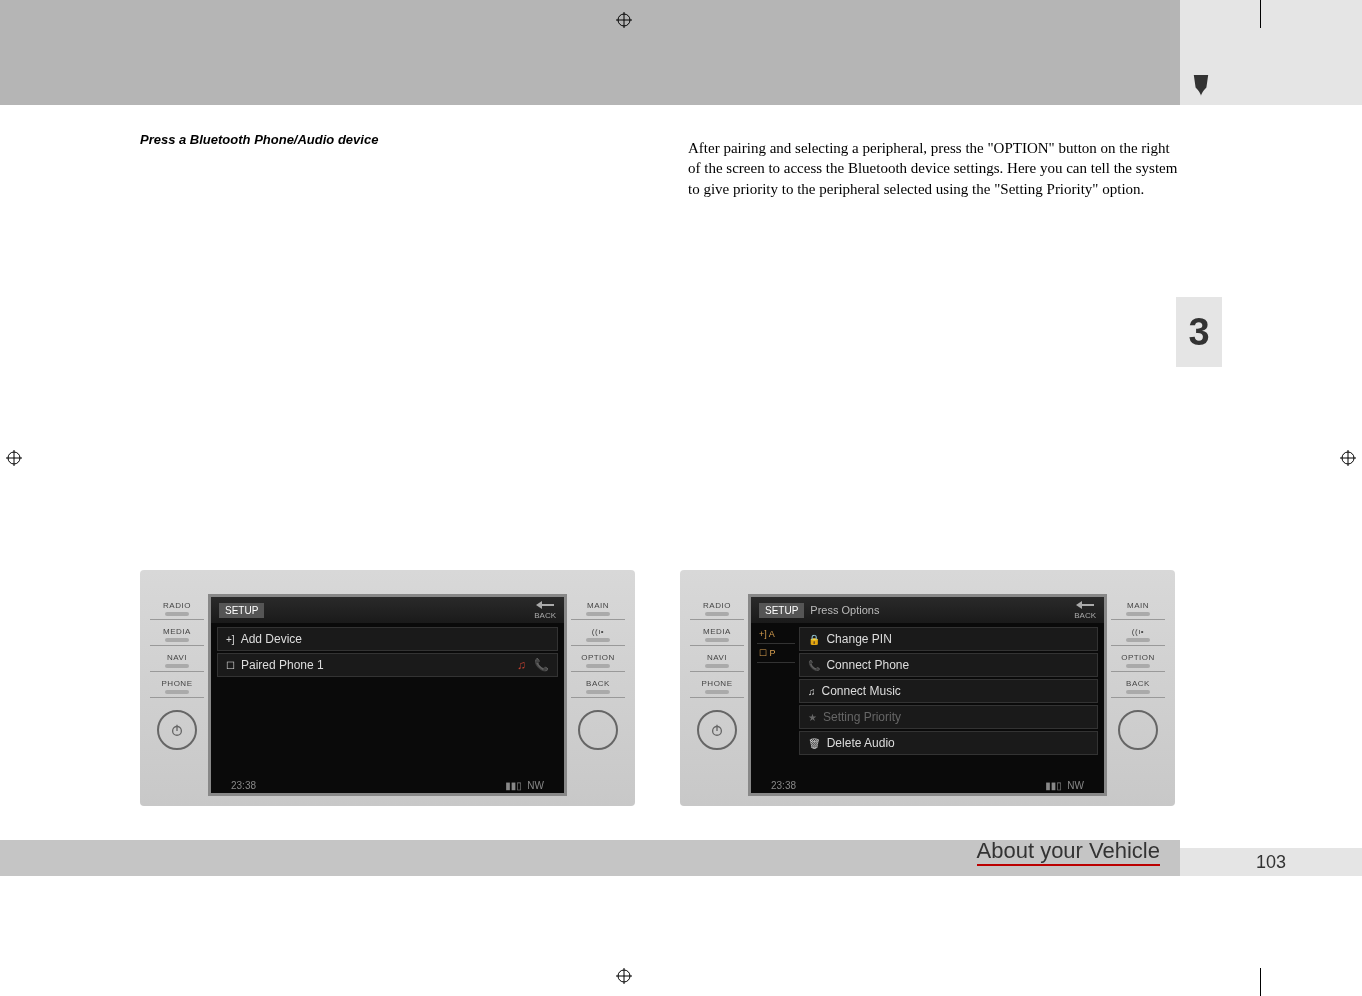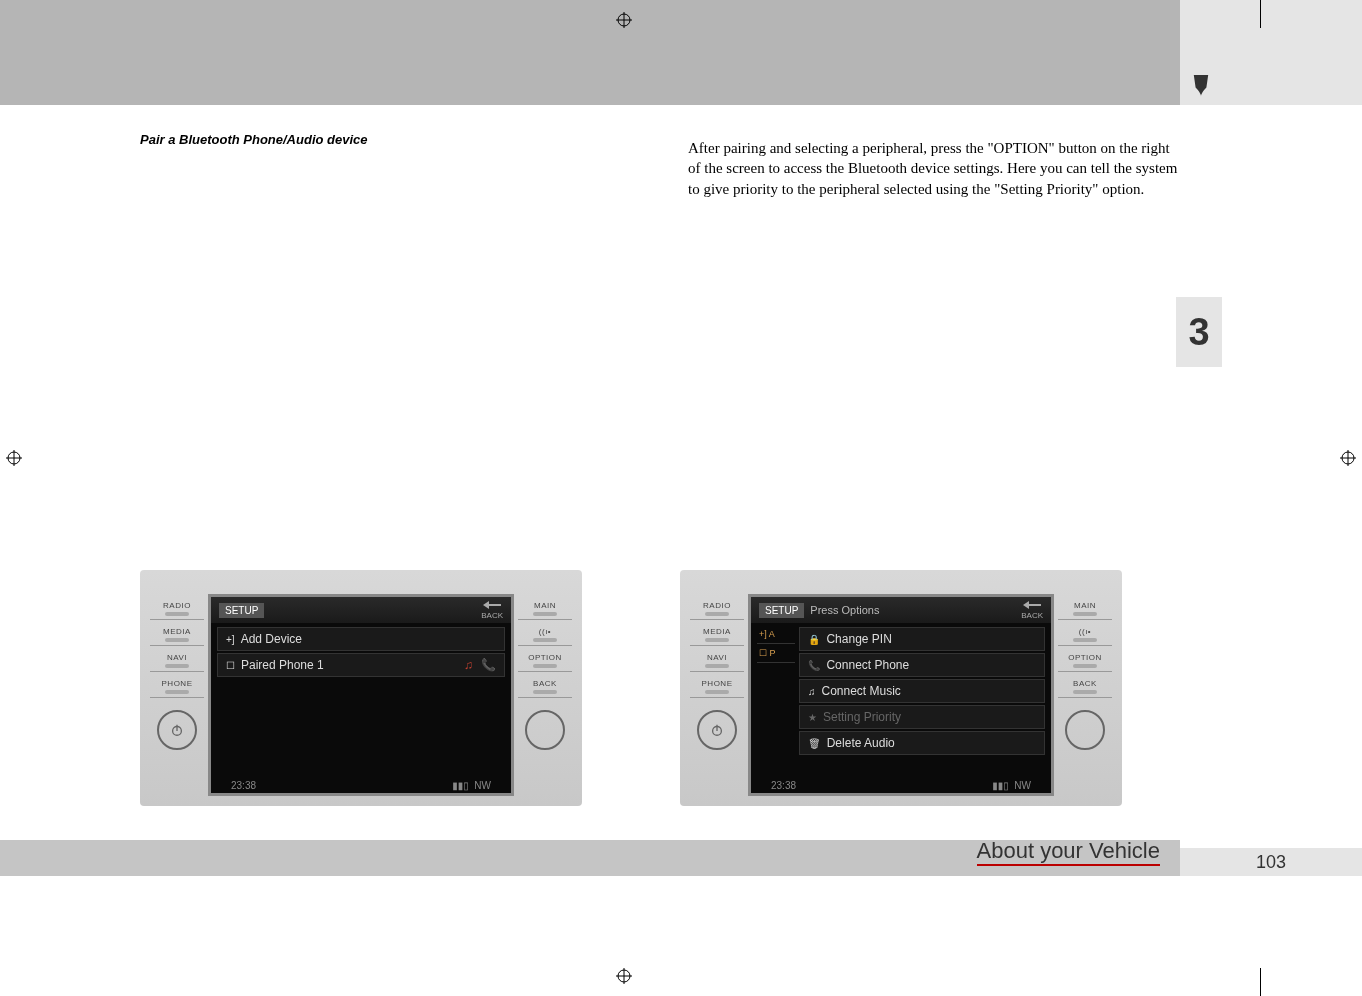--- a/index.html
+++ b/index.html
@@ -82,21 +82,21 @@
     .chapter-num {
       font-size: 38px;
       font-weight: bold;
       color: #333;
       font-family: Arial, sans-serif;
     }
 
     
     .infotainment {
       position: absolute;
-      width: 442px;
+      width: 495px;
       height: 236px;
       background: linear-gradient(#d8d8d8, #c8c8c8);
       border-radius: 4px;
     }
     .infotainment.left { top: 570px; left: 140px; }
     .infotainment.right { top: 570px; left: 680px; }
 
     .info-inner {
       position: absolute;
       top: 24px;
@@ -302,21 +302,21 @@
   </div>
   <div class="crop-mark-right">
     <svg viewBox="0 0 16 16">
         <circle cx="8" cy="8" r="6" fill="none" stroke="#000"></circle>
         <line x1="8" y1="0" x2="8" y2="16" stroke="#000"></line>
         <line x1="0" y1="8" x2="16" y2="8" stroke="#000"></line>
       </svg>
   </div>
 
   <div class="text-area">
-    <div class="title-italic">Pair a Bluetooth Phone/Audio device</div>
+    <div class="title-italic">Press a Bluetooth Phone/Audio device</div>
   </div>
 
   <div class="text-area-right">
     <div class="body-text">After pairing and selecting a peripheral, press the "OPTION" button on the right of the screen to access the Bluetooth device settings. Here you can tell the system to give priority to the peripheral selected using the "Setting Priority" option.</div>
   </div>
 
   <div class="chapter-box">
     <span class="chapter-num">3</span>
   </div>
 

